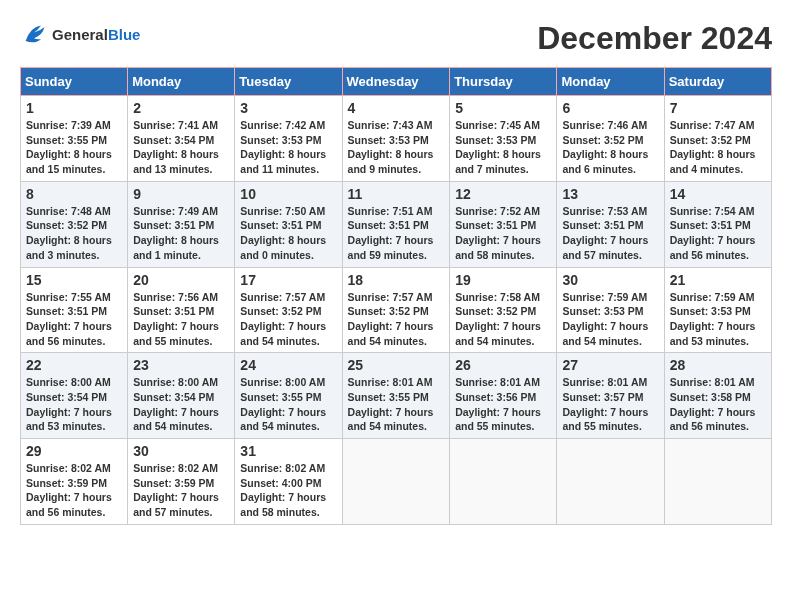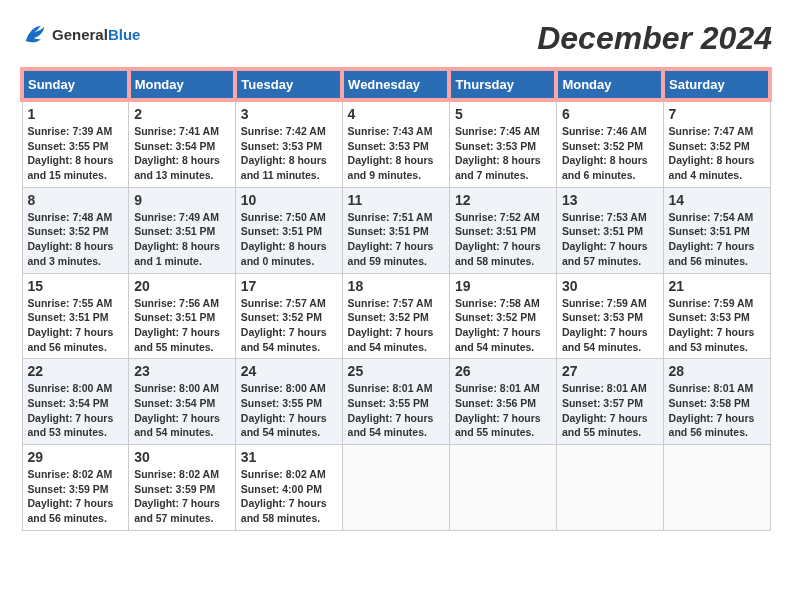--- a/index.html
+++ b/index.html
@@ -20,21 +20,20 @@
       display: flex;
       align-items: center;
       gap: 4px;
     }
     .logo-bird {
       width: 28px;
       height: 28px;
     }
     .title-block {
       text-align: left;
-      font-style: italic;
     }
     .month-title {
       font-size: 32px;
       font-weight: bold;
       color: #333;
     }
     .subtitle {
       font-size: 14px;
       color: #555;
     }
@@ -43,21 +42,21 @@
       border-collapse: collapse;
       font-size: 11px;
     }
     .calendar th {
       background-color: #2a6db5;
       color: #fff;
       padding: 6px 4px;
       text-align: left;
       font-size: 13px;
       font-weight: bold;
-      border: 4px solid #fca5a5;
+      border: 1px solid #fca5a5;
     }
     .calendar td {
       border: 1px solid #ccc;
       vertical-align: top;
       padding: 4px 5px;
       width: 108px;
       min-height: 80px;
       background: #fff;
     }
     .calendar tr:nth-child(even) td {

